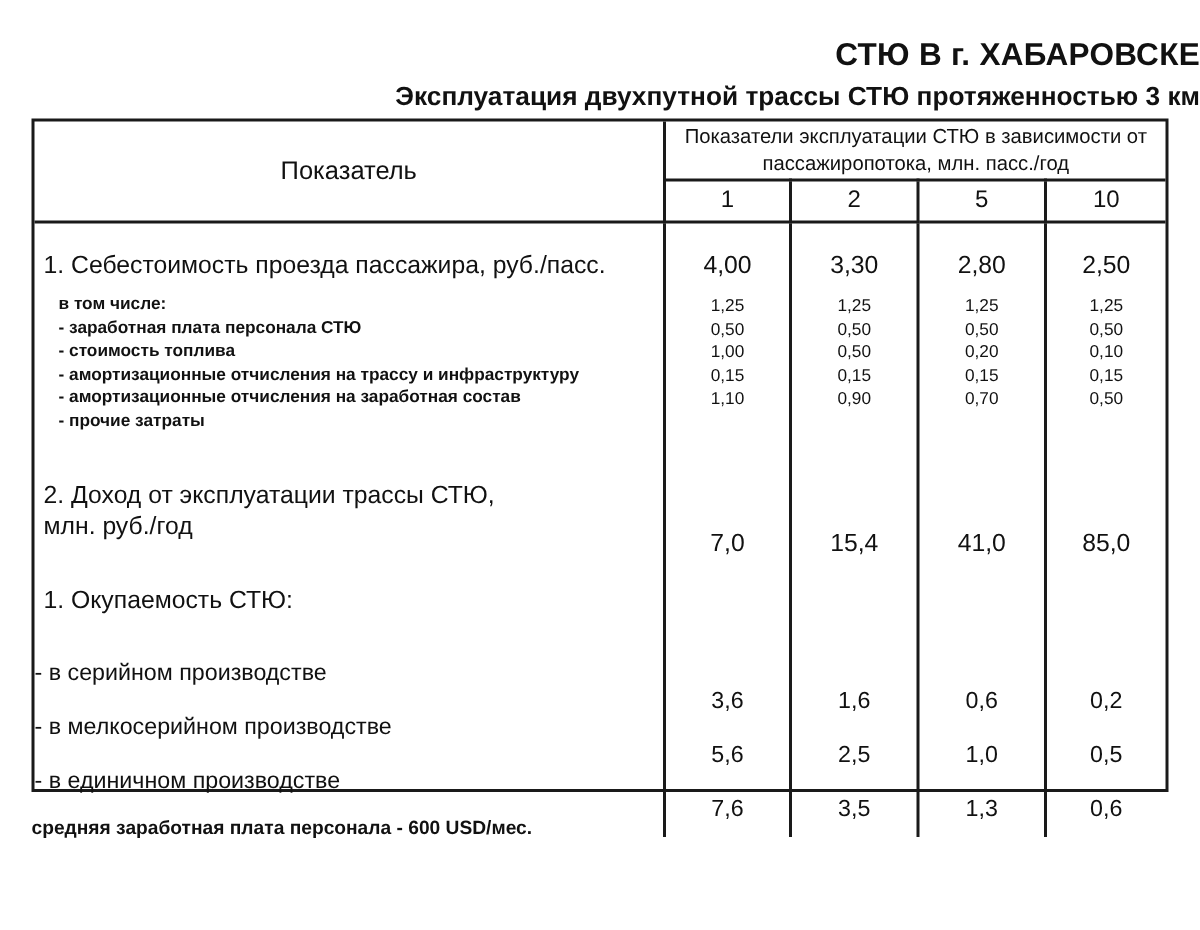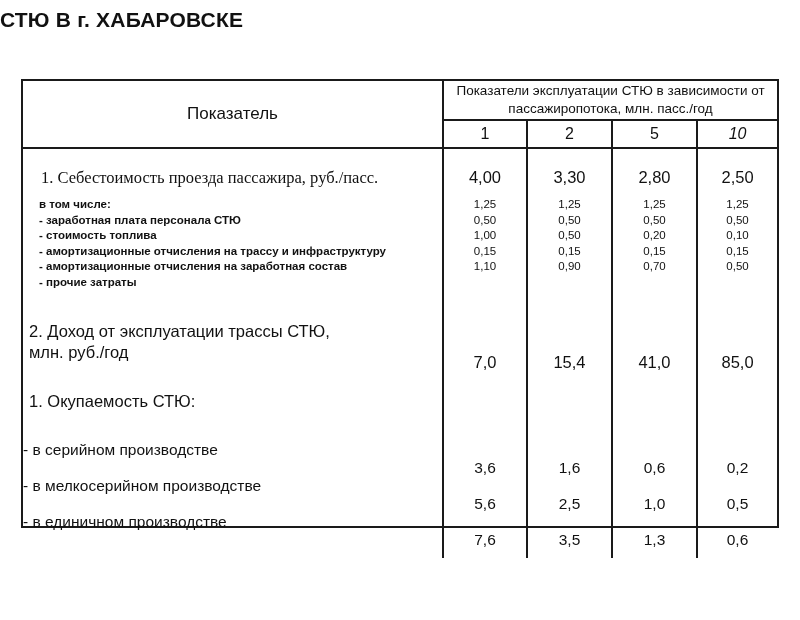--- a/index.html
+++ b/index.html
@@ -15,22 +15,22 @@
     overflow: hidden;
   }
   .page {
     position: relative;
     width: 800px;
     height: 620px;
   }
 
   
   .title-block {
-    padding-top: 7px;
-    text-align: left;
+    padding-top: 24px;
+    text-align: right;
   }
   .main-title {
     font-size: 21px;
     font-weight: bold;
     letter-spacing: 0.2px;
     line-height: 1.25;
   }
   .sub-title {
     font-size: 17.5px;
     font-weight: bold;
@@ -76,42 +76,41 @@
     padding: 4px 6px 3px 6px;
     height: 38px;
   }
   .hdr-num {
     border-bottom: 2.5px solid #1a1a1a;
     border-right: 2px solid #1a1a1a;
     text-align: center;
     font-size: 16px;
     height: 26px;
   }
-  .hdr-num.last { border-right: none; font-style: italic; }
+  .hdr-num.last { border-right: none; }
 
   
   .body-label {
     border-right: 2.5px solid #1a1a1a;
     vertical-align: top;
     padding: 0;
   }
   .body-col {
     border-right: 2px solid #1a1a1a;
     vertical-align: top;
     padding: 0;
   }
   .body-col.last { border-right: none; }
 
   
   .lbl-inner { position: relative; height: 100%; }
   .row1-title {
     font-size: 16.5px;
-    padding: 19px 0 0 18px;
+    padding: 19px 0 0 6px;
     white-space: nowrap;
-    font-family: Liberation Serif, serif;
   }
   .sub-list {
     font-size: 11.5px;
     font-weight: bold;
     padding-left: 16px;
     margin-top: 9px;
     line-height: 15.6px;
   }
   .sub-list div { white-space: nowrap; }
   .row2-title {
@@ -170,20 +169,21 @@
     white-space: nowrap;
   }
 </style>
 </head>
 <body>
 
 <div class="page">
 
   <div class="title-block">
     <div class="main-title">СТЮ В г. ХАБАРОВСКЕ</div>
+    <div class="sub-title">Эксплуатация двухпутной трассы СТЮ протяженностью 3 км</div>
   </div>
 
   <div class="table-wrap">
     <table class="tbl">
       <colgroup>
         <col style="width:420px">
         <col style="width:84px">
         <col style="width:85px">
         <col style="width:85px">
         <col style="width:80px">
@@ -302,15 +302,16 @@
               </div>
             </div>
           </td>
 
         </tr>
       </tbody>
     </table>
   </div>
 
   <div class="footnote">
+    <div>средняя заработная плата персонала - 600 USD/мес.</div>
   </div>
 
 </div>
 
 </body></html>

